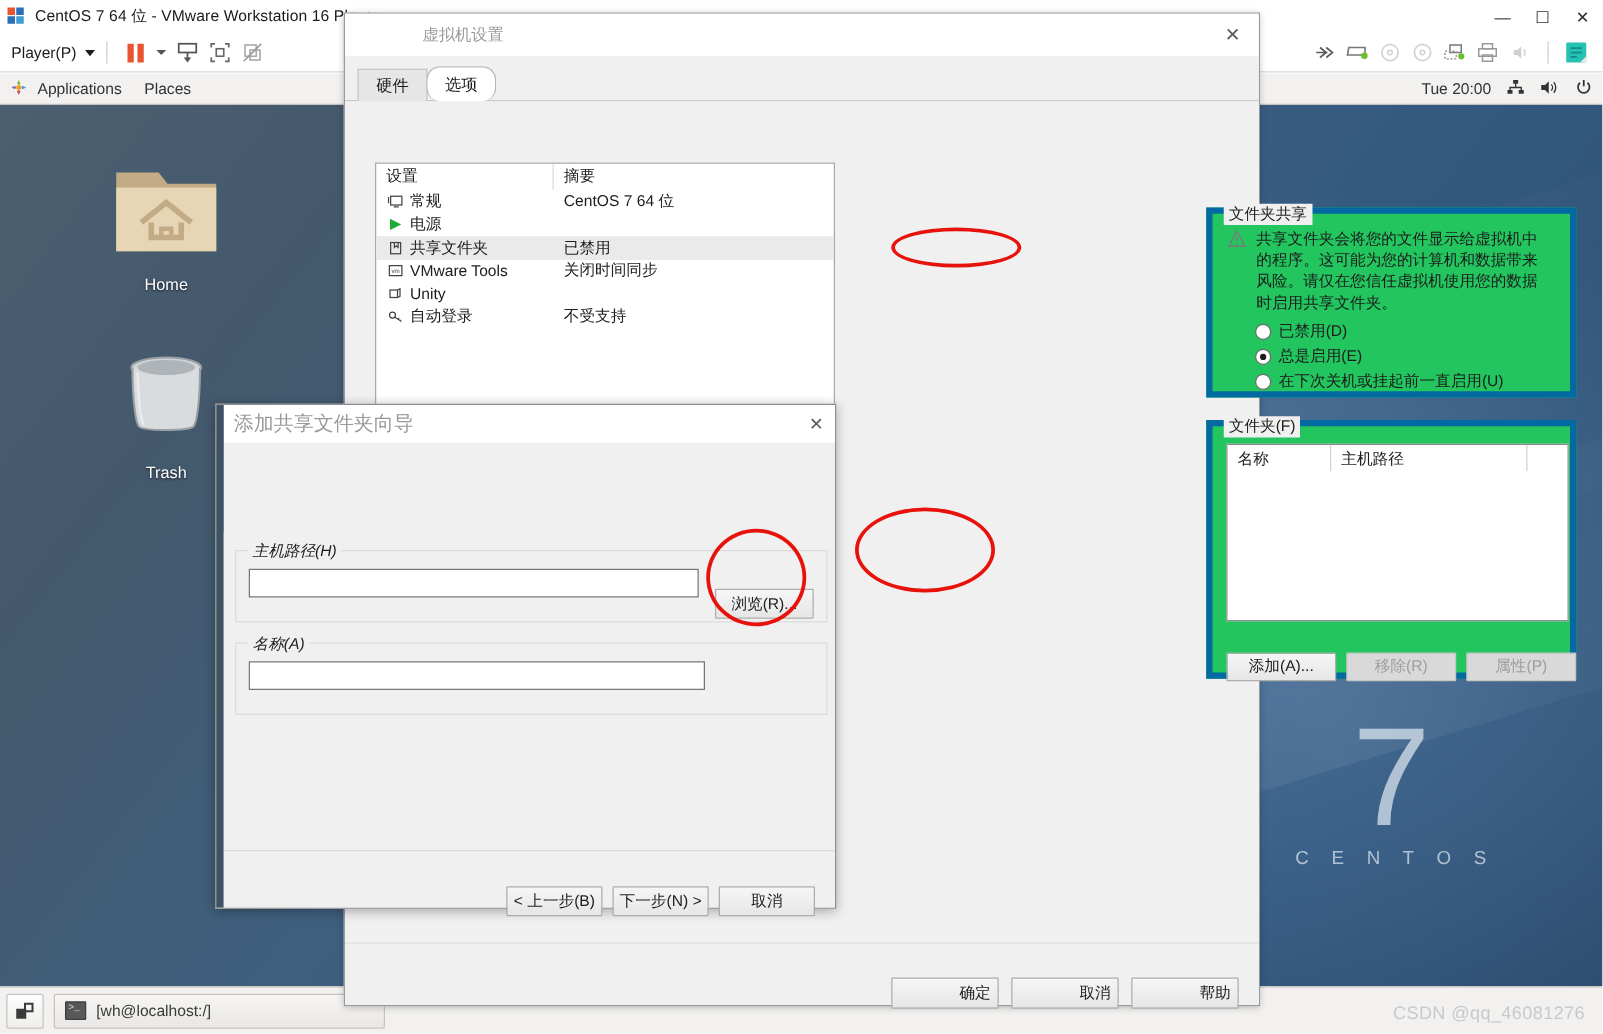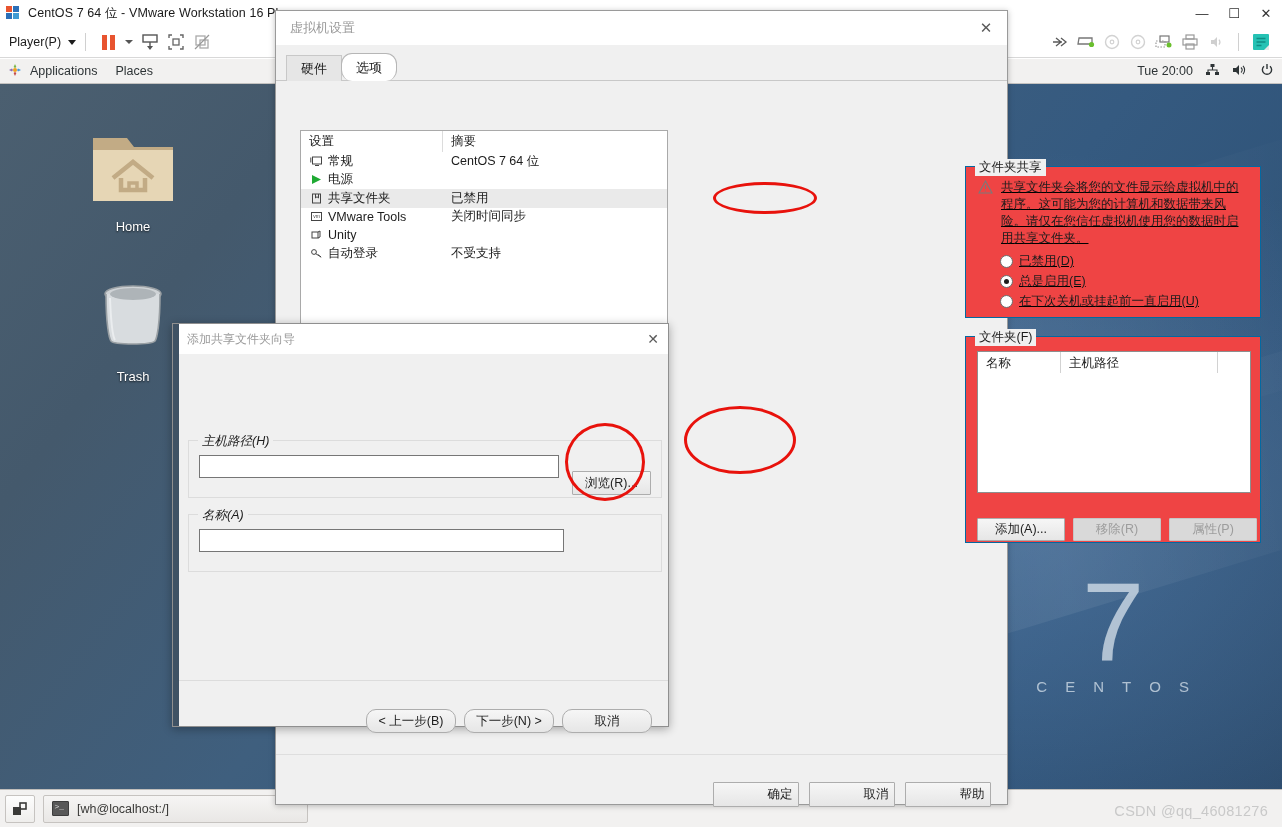--- a/index.html
+++ b/index.html
@@ -115,21 +115,21 @@
     position:absolute; right: 14px; bottom: 8px; color:#c9c9c9; font-size: 14.5px;
     letter-spacing: 0.3px; user-select:none;
   }
 
   
   .vmset-dialog {
     position:absolute; left: 275px; top: 10px; width: 733px; height: 795px;
     background:#fff; border:1px solid #9a9a9a; box-shadow: 0 1px 6px rgba(0,0,0,0.25);
   }
   .vmset-titlebar { height: 34px; display:flex; align-items:center; padding: 0 8px 0 14px; background:#fff; }
-  .vmset-title { font-size: 13px; color: #9a9a9a; flex:1; }
+  .vmset-title { font-size: 13px; color: #9a9a9a; flex:1;margin-left:48px; }
   .vmset-close { width: 26px; height: 26px; display:flex; align-items:center; justify-content:center; color:#5a5a5a; font-size:15px; }
   .vmset-body { position:absolute; left:0; right:0; top:34px; bottom:0; background:#f0f0f0; }
 
   .tabs { position:absolute; top: 8px; left: 10px; display:flex; align-items:flex-end; height: 28px; }
   .tab {
     height: 26px; padding: 0 14px; font-size: 13px; color:#1c1c1c;
     display:flex; align-items:center; border:1px solid #c8c8c8; background:#e6e6e6;
     border-bottom:none; margin-right:-1px;
   }
   .tab.active { background:#fff; height: 28px; border-color:#b6b6b6; position:relative; z-index:2;border-radius:11px; }
@@ -146,21 +146,21 @@
   .sl-head .c1 { width: 142px; padding: 2px 0 0 8px; border-right:1px solid #dcdcdc; }
   .sl-head .c2 { flex:1; padding: 2px 0 0 8px; }
   .sl-row { display:flex; height: 18.5px; font-size: 12.5px; color:#1c1c1c; align-items:center; }
   .sl-row.sel { background:#eaeaea; }
   .sl-row .c1 { width: 142px; padding-left: 8px; display:flex; align-items:center; gap:5px; }
   .sl-row .c2 { flex:1; padding-left: 8px; }
   .mini-ico { width:14px; height:13px; display:flex; align-items:center; justify-content:center; flex:none; }
 
   
   .grp {
-    position:absolute; border:1px solid #0369a1; background:#ef4444;text-decoration:underline;
+    position:absolute; border:5px solid #0369a1; background:#22c55e;
   }
   .grp > .legend {
     position:absolute; top: -8px; left: 9px; background:#f0f0f0; padding: 0 4px;
     font-size: 12.5px; color:#1c1c1c;
   }
   .grp-share { left: 689px; top: 85px; width: 296px; height: 152px; }
   .grp-folders { left: 689px; top: 255px; width: 296px; height: 207px; }
 
   .warn-row { display:flex; gap: 8px; padding: 12px 14px 0 12px; }
   .warn-tri { width: 15px; flex:none; margin-top: 1px; }
@@ -204,21 +204,21 @@
 
   
   .wizard {
     position:absolute; left: 172px; top: 323px; width: 497px; height: 404px;
     background:#f0f0f0; border:1px solid #8f8f8f; box-shadow: 0 2px 9px rgba(0,0,0,0.32);
   }
   .wizard::before {
     content:""; position:absolute; left:0; top:0; bottom:0; width: 6px; background:#3f5264;
   }
   .wiz-titlebar { height: 30px; background:#fff; display:flex; align-items:center; padding-left: 14px; }
-  .wiz-title { font-size: 12px; color:#9a9a9a; flex:1; }
+  .wiz-title { font-size: 16px; color:#9a9a9a; flex:1; }
   .wiz-close { width: 30px; height: 28px; display:flex; align-items:center; justify-content:center; color:#5a5a5a; font-size:14px; }
   .wiz-header { background:#fff; padding: 2px 0 14px 0; border-bottom:1px solid #dcdcdc; }
   .wiz-h1 { font-size: 13.5px; font-weight: bold; color:#1c1c1c; margin-left: 26px; }
   .wiz-h2 { font-size: 12.5px; color:#1c1c1c; margin-left: 46px; margin-top: 6px; }
   .wiz-body { position:absolute; left: 6px; right:0; top: 102px; bottom: 46px; background:#f0f0f0; }
   .wgrp { position:absolute; border:1px solid #dcdcdc; background:#f0f0f0; }
   .wgrp > .legend {
     position:absolute; top: -8px; left: 9px; background:#f0f0f0; padding:0 4px;
     font-size: 12.5px; color:#1c1c1c;font-style:italic;
   }
@@ -227,21 +227,21 @@
   .txtfield {
     position:absolute; left: 10px; top: 14px; height: 23px;
     background:#fff; border:1px solid #767676;
   }
   .browse-btn { position:absolute; right: 10px; top: 14px; width: 79px; height: 24px; }
   .wiz-footer {
     position:absolute; left: 6px; right:0; bottom: 0; height: 46px;
     border-top:1px solid #dcdcdc; background:#f0f0f0;
   }
   .wiz-footer .row { position:absolute; right: 16px; top: 12px; display:flex; gap: 8px; }
-  .btn-w1 { width: 90px; height: 24px; border-radius: 10px; }
+  .btn-w1 { width: 77px; height: 24px; }
 
   
   .ellipse {
     position:absolute; border: 3.5px solid #e8120c; border-radius: 50%;
     background: transparent; pointer-events:none;
   }
 </style>
 </head>
 <body>
 

